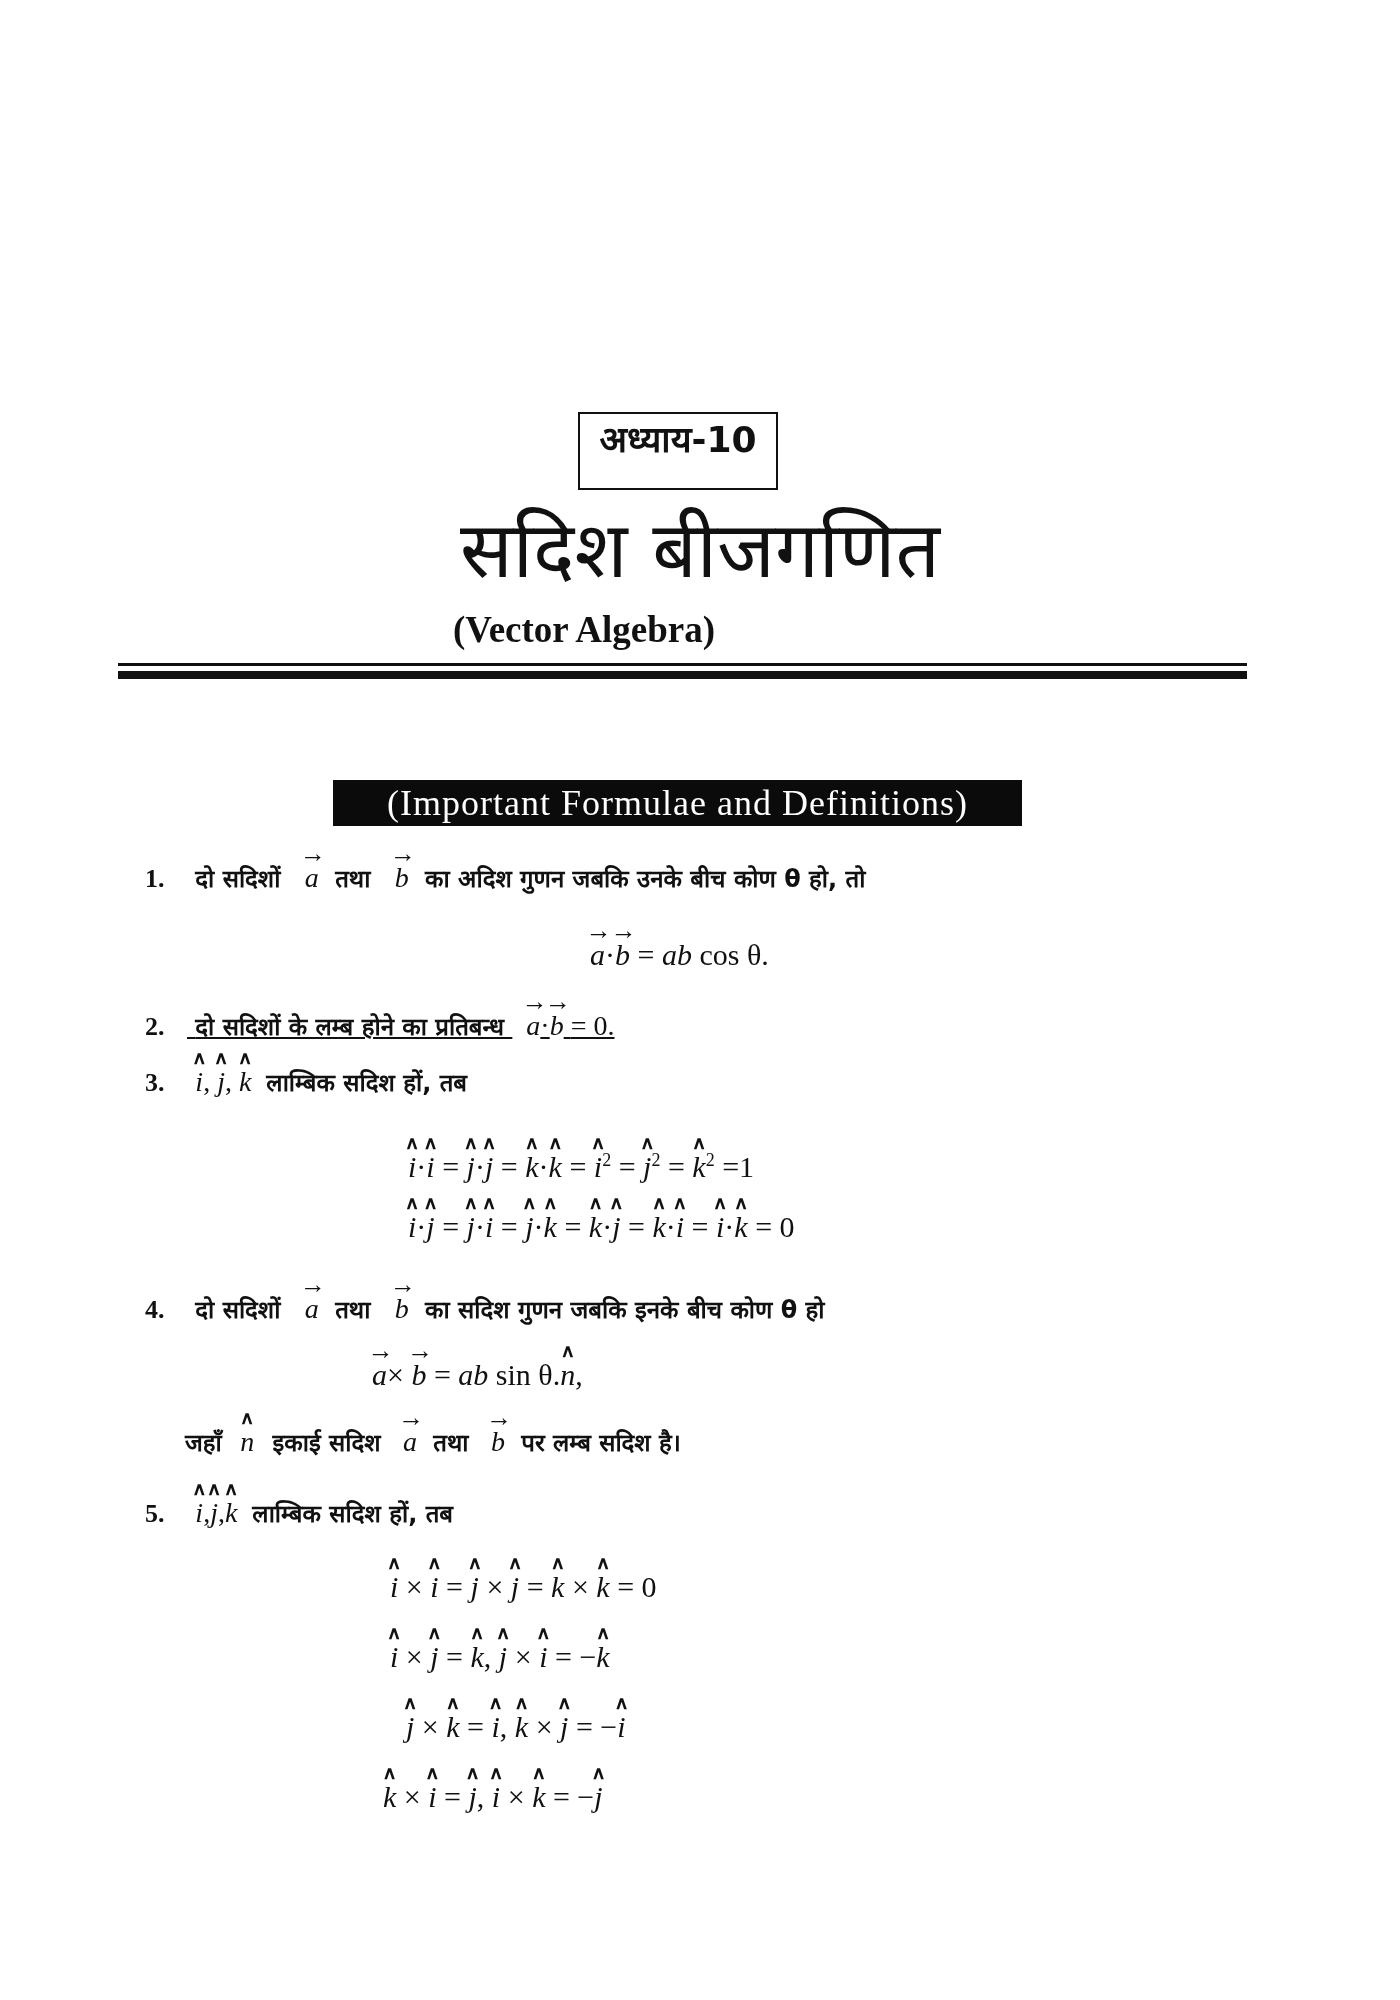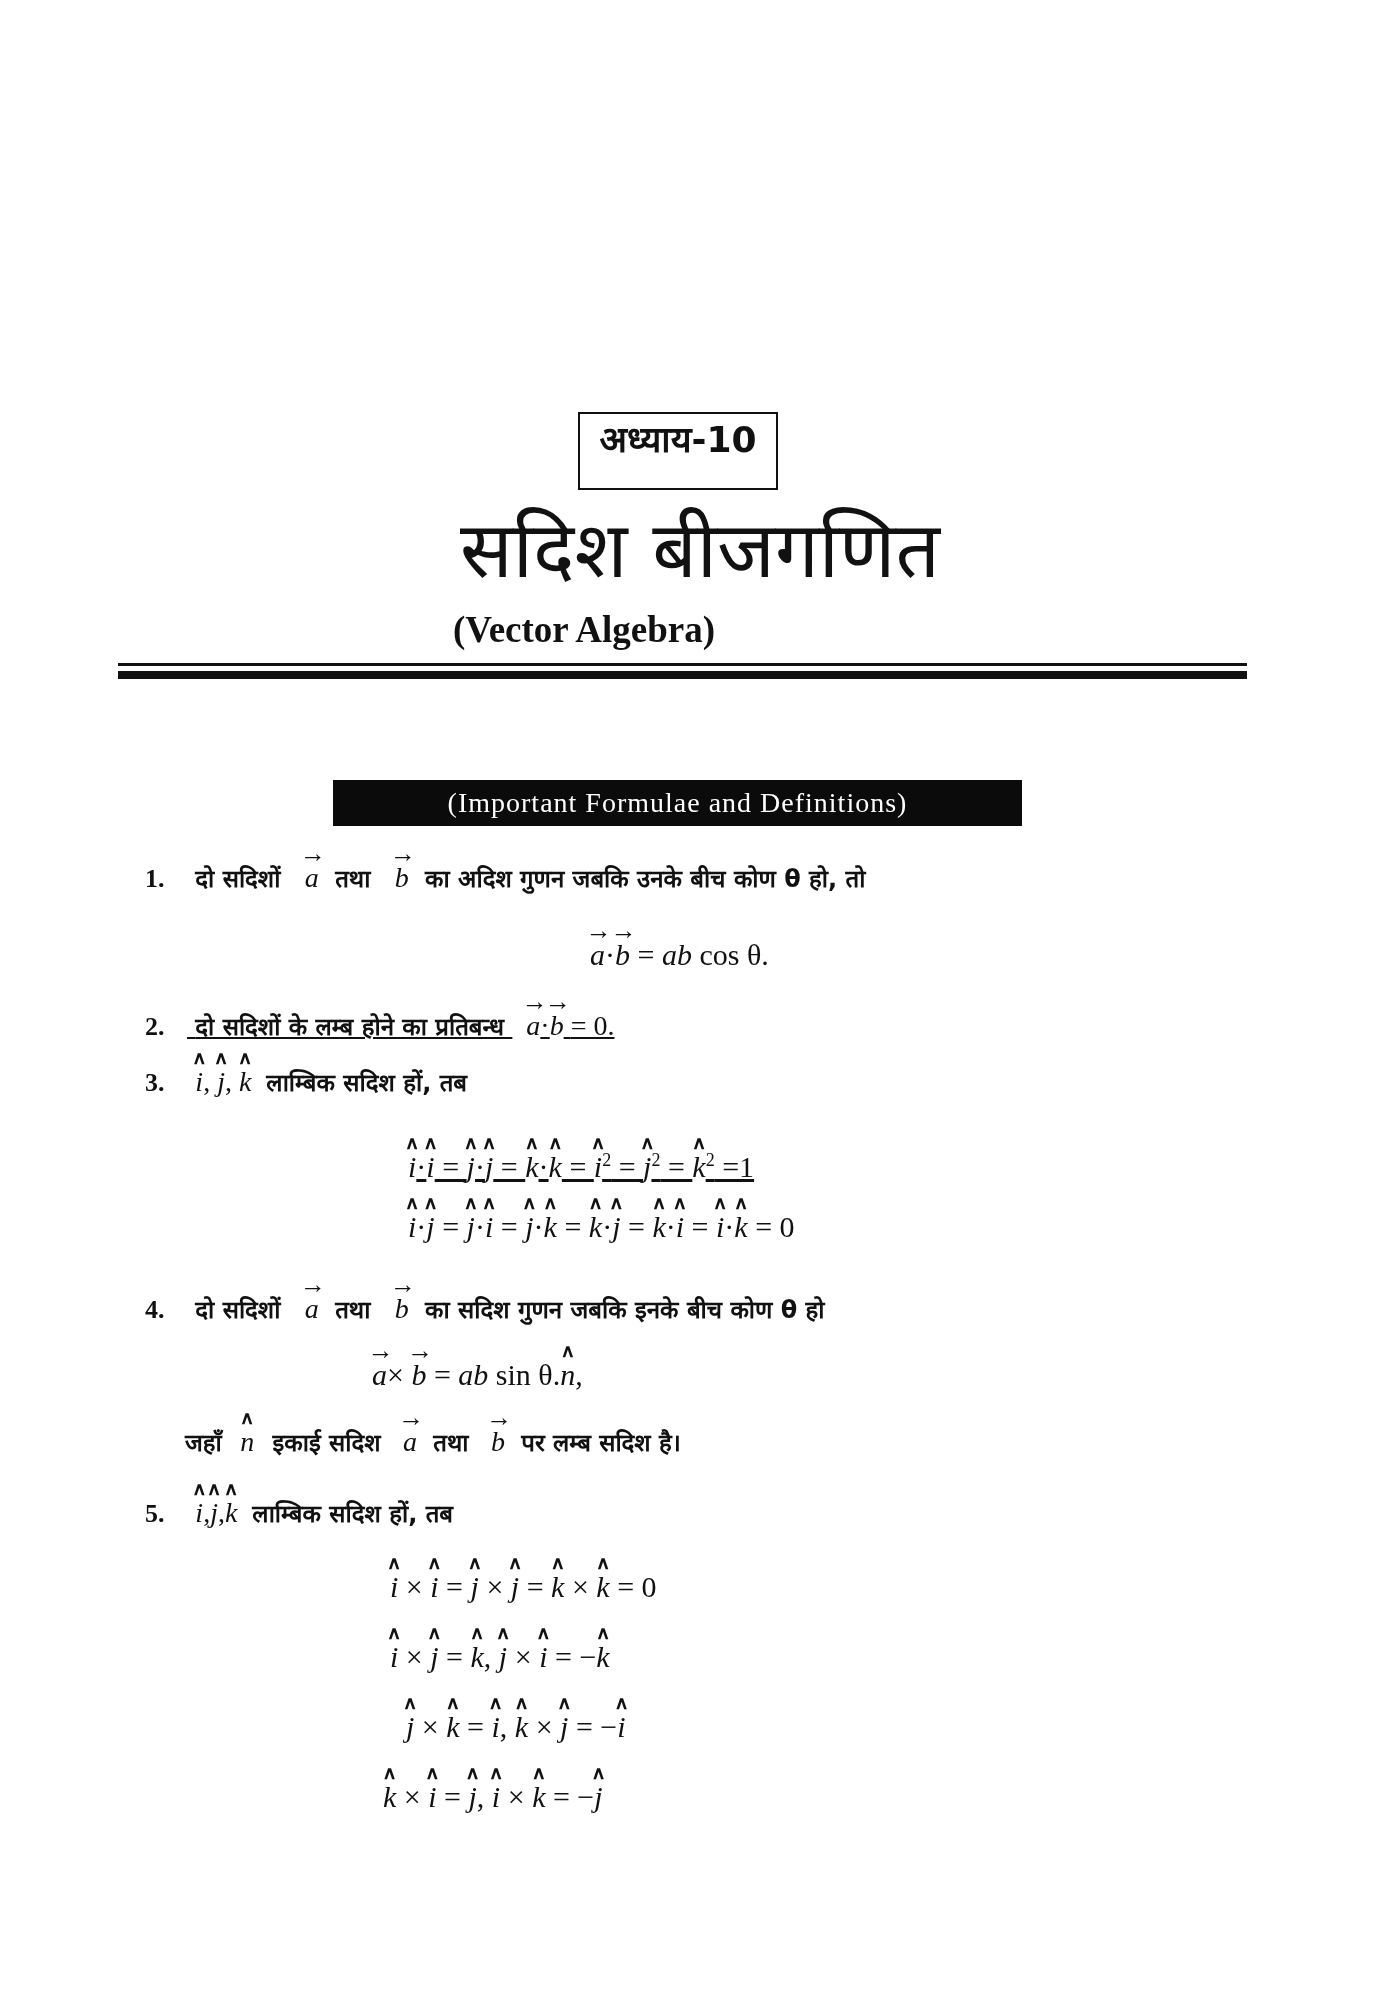--- a/index.html
+++ b/index.html
@@ -31,21 +31,21 @@
     line-height: 50px;
   }
   .rule-thin { left: 118px; width: 1129px; top: 663px; height: 3px; background: #111; }
   .rule-thick { left: 118px; width: 1129px; top: 671px; height: 8px; background: #111; }
 
   .banner {
     left: 333px; top: 780px; width: 689px; height: 46px; background: #0b0b0b;
     display: flex; align-items: center; justify-content: center;
   }
   .banner span {
-    color: #fff; font-family: "Liberation Serif", serif; font-size: 28px; letter-spacing: 1px;
+    color: #fff; font-family: "Liberation Serif", serif; font-size: 36px; letter-spacing: 1px;
   }
 
   .line {
     font-family: "DejaVu Sans", sans-serif; font-weight: bold; font-size: 24px;
     white-space: nowrap; line-height: 40px;
   }
   .num { font-family: "Liberation Serif", serif; font-weight: bold; font-size: 26px; display: inline-block; width: 42px; }
   .math { font-family: "Liberation Serif", serif; font-style: italic; font-weight: normal; font-size: 28px; }
   .up { font-style: normal; }
 
@@ -105,21 +105,21 @@
 
 <div class="abs line" style="left:145px; top:1062px;">
   <span class="num">3.</span>
   <span class="math">
     <span class="hat">i</span><span class="up">,</span>
     <span class="hat">j</span><span class="up">,</span>
     <span class="hat">k</span>
   </span>
   <span style="margin-left:8px;">लाम्बिक सदिश हों, तब</span>
 </div>
-<div class="abs eq" style="left:408px; top:1140px;text-decoration:underline;">
+<div class="abs eq" style="left:408px; top:1140px;">
   <i class="hat">i</i>·<i class="hat">i</i> = <i class="hat">j</i>·<i class="hat">j</i> = <i class="hat">k</i>·<i class="hat">k</i> = <i class="hat">i</i><sup>2</sup> = <i class="hat">j</i><sup>2</sup> = <i class="hat">k</i><sup>2</sup> =1
 </div>
 <div class="abs eq" style="left:408px; top:1207px;">
   <i class="hat">i</i>·<i class="hat">j</i> = <i class="hat">j</i>·<i class="hat">i</i> = <i class="hat">j</i>·<i class="hat">k</i> = <i class="hat">k</i>·<i class="hat">j</i> = <i class="hat">k</i>·<i class="hat">i</i> = <i class="hat">i</i>·<i class="hat">k</i> = 0
 </div>
 
 <div class="abs line" style="left:145px; top:1289px;">
   <span class="num">4.</span>
   <span>दो सदिशों</span>
   <span class="math vec" style="margin:0 8px 0 16px;">a</span>

